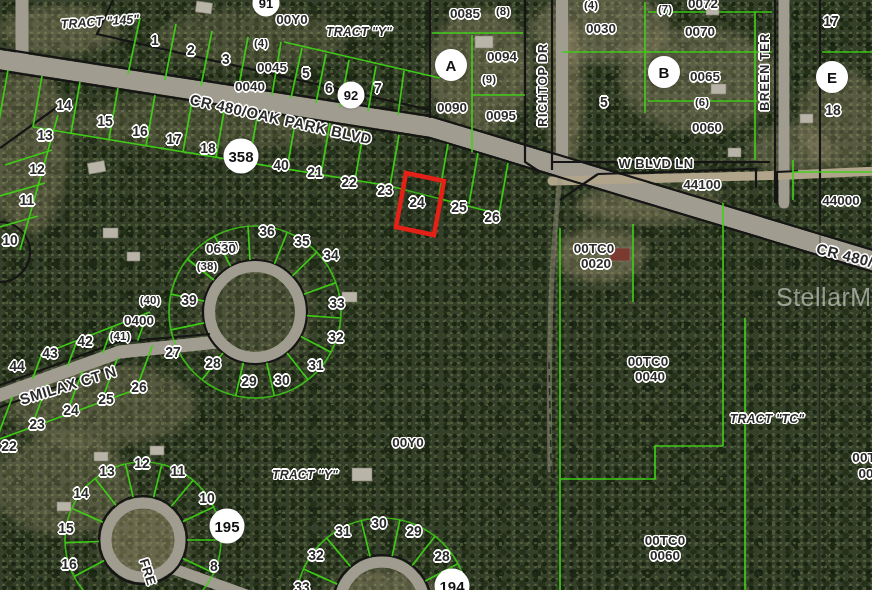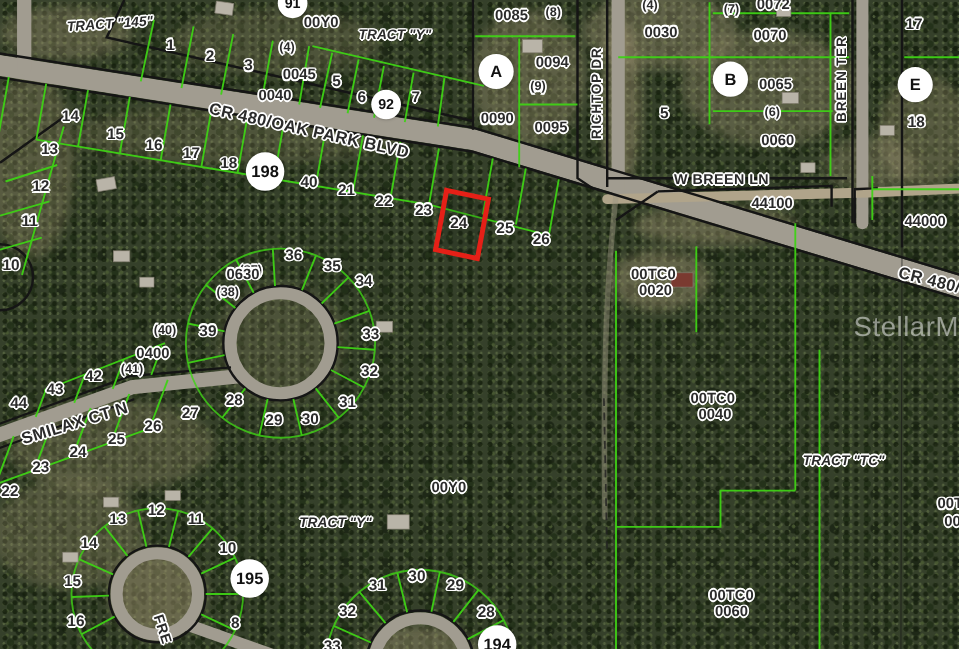--- a/index.html
+++ b/index.html
@@ -276,33 +276,33 @@
       <span class="lbl road-v" style="left: 765px; top: 72px; transform: translate(-50%, -50%) rotate(-90deg);">BREEN TER</span>
       <span class="lbl lot" style="left: 831px; top: 21px; transform: translate(-50%, -50%);">17</span>
       <span class="lbl circle-letter" style="left: 832px; top: 77px; transform: translate(-50%, -50%);">E</span>
       <span class="lbl lot" style="left: 833px; top: 110px; transform: translate(-50%, -50%);">18</span>
       <span class="lbl road" style="left: 281px; top: 119px; transform: translate(-50%, -50%) rotate(12.5deg);">CR 480/OAK PARK BLVD</span>
       <span class="lbl lot" style="left: 64px; top: 105px; transform: translate(-50%, -50%);">14</span>
       <span class="lbl lot" style="left: 105px; top: 121px; transform: translate(-50%, -50%);">15</span>
       <span class="lbl lot" style="left: 140px; top: 131px; transform: translate(-50%, -50%);">16</span>
       <span class="lbl lot" style="left: 174px; top: 139px; transform: translate(-50%, -50%);">17</span>
       <span class="lbl lot" style="left: 208px; top: 148px; transform: translate(-50%, -50%);">18</span>
-      <span class="lbl circle-big" style="left: 241px; top: 156px; transform: translate(-50%, -50%);">198</span>
+      <span class="lbl circle-big" style="left: 241px; top: 156px; transform: translate(-50%, -50%);">358</span>
       <span class="lbl lot" style="left: 281px; top: 165px; transform: translate(-50%, -50%);">40</span>
       <span class="lbl lot" style="left: 315px; top: 172px; transform: translate(-50%, -50%);">21</span>
       <span class="lbl lot" style="left: 349px; top: 182px; transform: translate(-50%, -50%);">22</span>
       <span class="lbl lot" style="left: 385px; top: 190px; transform: translate(-50%, -50%);">23</span>
       <span class="lbl lot" style="left: 417px; top: 202px; transform: translate(-50%, -50%);">24</span>
       <span class="lbl lot" style="left: 459px; top: 207px; transform: translate(-50%, -50%);">25</span>
       <span class="lbl lot" style="left: 492px; top: 217px; transform: translate(-50%, -50%);">26</span>
       <span class="lbl lot" style="left: 45px; top: 135px; transform: translate(-50%, -50%);">13</span>
       <span class="lbl lot" style="left: 37px; top: 169px; transform: translate(-50%, -50%);">12</span>
       <span class="lbl lot" style="left: 27px; top: 200px; transform: translate(-50%, -50%);">11</span>
       <span class="lbl lot" style="left: 10px; top: 240px; transform: translate(-50%, -50%);">10</span>
-      <span class="lbl road-sm" style="left: 656px; top: 163px; transform: translate(-50%, -50%);">W BREEN LN</span>
+      <span class="lbl road-sm" style="left: 656px; top: 163px; transform: translate(-50%, -50%);">W BLVD LN</span>
       <span class="lbl code" style="left: 702px; top: 185px; transform: translate(-50%, -50%);">44100</span>
       <span class="lbl code" style="left: 707px; top: 128px; transform: translate(-50%, -50%);">0060</span>
       <span class="lbl code" style="left: 841px; top: 201px; transform: translate(-50%, -50%);">44000</span>
       <span class="lbl road" style="left: 845px; top: 255px; transform: translate(-50%, -50%) rotate(14deg);">CR 480/</span>
       <span class="lbl code" style="left: 594px; top: 249px; transform: translate(-50%, -50%);">00TC0</span>
       <span class="lbl code" style="left: 596px; top: 264px; transform: translate(-50%, -50%);">0020</span>
       <span class="lbl paren" style="left: 228px; top: 227px; transform: translate(-50%, -50%); margin-top: 20px;">(37)</span>
       <span class="lbl lot" style="left: 267px; top: 231px; transform: translate(-50%, -50%);">36</span>
       <span class="lbl lot" style="left: 302px; top: 241px; transform: translate(-50%, -50%);">35</span>
       <span class="lbl code" style="left: 221px; top: 249px; transform: translate(-50%, -50%);">0630</span>
@@ -311,21 +311,21 @@
       <span class="lbl lot" style="left: 189px; top: 300px; transform: translate(-50%, -50%);">39</span>
       <span class="lbl lot" style="left: 337px; top: 303px; transform: translate(-50%, -50%);">33</span>
       <span class="lbl paren" style="left: 150px; top: 301px; transform: translate(-50%, -50%);">(40)</span>
       <span class="lbl code" style="left: 139px; top: 321px; transform: translate(-50%, -50%);">0400</span>
       <span class="lbl paren" style="left: 120px; top: 337px; transform: translate(-50%, -50%);">(41)</span>
       <span class="lbl lot" style="left: 336px; top: 337px; transform: translate(-50%, -50%);">32</span>
       <span class="lbl lot" style="left: 316px; top: 365px; transform: translate(-50%, -50%);">31</span>
       <span class="lbl lot" style="left: 282px; top: 380px; transform: translate(-50%, -50%);">30</span>
       <span class="lbl lot" style="left: 249px; top: 381px; transform: translate(-50%, -50%);">29</span>
       <span class="lbl lot" style="left: 213px; top: 363px; transform: translate(-50%, -50%);">28</span>
-      <span class="lbl lot" style="left: 173px; top: 375px; transform: translate(-50%, -50%);">27</span>
+      <span class="lbl lot" style="left: 173px; top: 352px; transform: translate(-50%, -50%);">27</span>
       <span class="lbl lot" style="left: 139px; top: 387px; transform: translate(-50%, -50%);">26</span>
       <span class="lbl lot" style="left: 106px; top: 399px; transform: translate(-50%, -50%);">25</span>
       <span class="lbl lot" style="left: 71px; top: 410px; transform: translate(-50%, -50%);">24</span>
       <span class="lbl lot" style="left: 37px; top: 424px; transform: translate(-50%, -50%);">23</span>
       <span class="lbl lot" style="left: 9px; top: 446px; transform: translate(-50%, -50%);">22</span>
       <span class="lbl lot" style="left: 85px; top: 341px; transform: translate(-50%, -50%);">42</span>
       <span class="lbl lot" style="left: 50px; top: 353px; transform: translate(-50%, -50%);">43</span>
       <span class="lbl lot" style="left: 17px; top: 366px; transform: translate(-50%, -50%);">44</span>
       <span class="lbl road" style="left: 68px; top: 385px; transform: translate(-50%, -50%) rotate(-17deg);">SMILAX CT N</span>
       <span class="lbl code" style="left: 648px; top: 362px; transform: translate(-50%, -50%);">00TC0</span>

